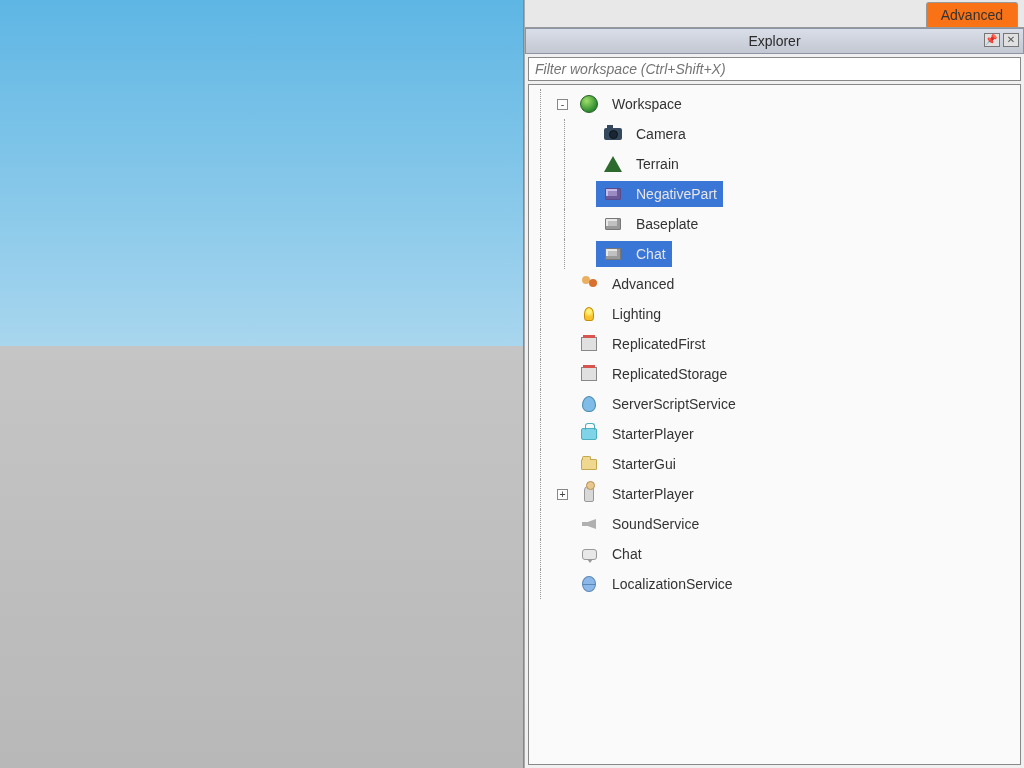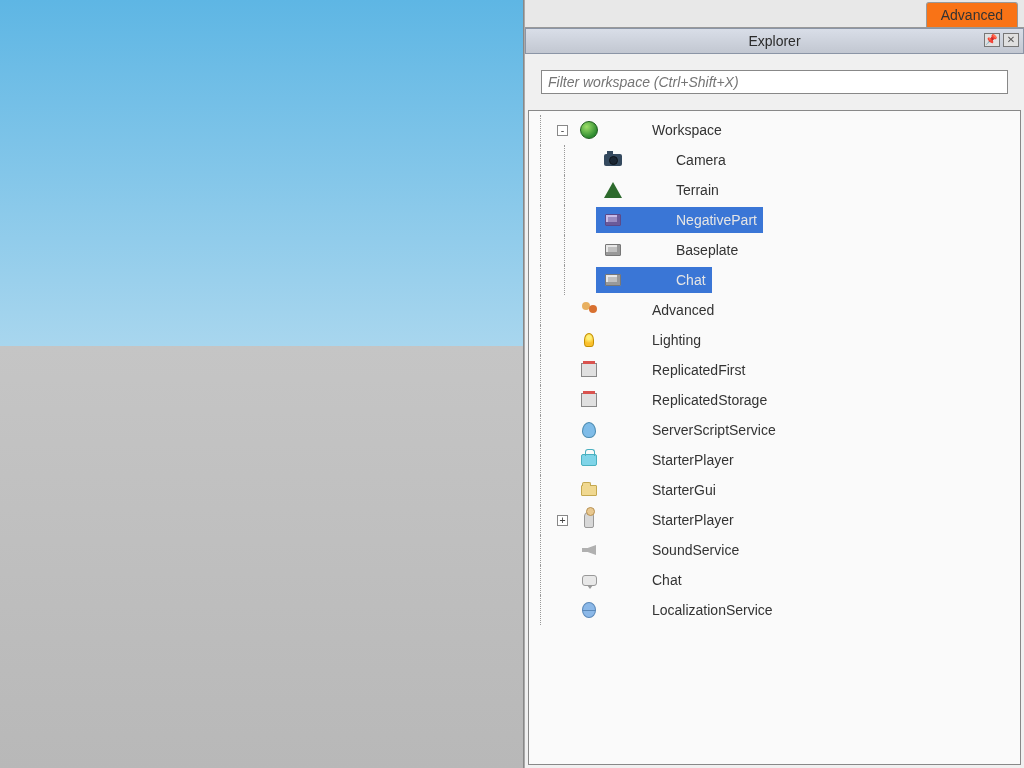--- a/index.html
+++ b/index.html
@@ -70,21 +70,21 @@
       height: 14px;
       border: 1px solid #777;
       background: #e0e0e0;
       font-size: 10px;
       line-height: 12px;
       text-align: center;
       cursor: pointer;
       color: #555;
     }
     .filter-box {
-      margin: 16px;
+      margin: 3px;
     }
     .filter-input {
       width: 100%;
       padding: 3px 6px;
       border: 1px solid #888;
       background: #fff;
       font-size: 14px;
       color: #666;
       font-style: italic;
       font-family: 'Segoe UI', Tahoma, sans-serif;
@@ -155,21 +155,20 @@
     }
     .row-label-bg {
       padding: 2px 6px;
       display: inline-flex;
       align-items: center;
       gap: 6px;
       border-radius: 0;
     }
     .row-label {
       white-space: nowrap;
-      margin-left: 40px;
     }
     
     .ic-globe { width:18px;height:18px;border-radius:50%;background:radial-gradient(circle at 35% 30%, #9fe06a, #2e8b30 70%);border:1px solid #1e5d1d;}
     .ic-camera { width:18px;height:12px;background:#34495e;border-radius:2px;position:relative;}
     .ic-camera::before{content:'';position:absolute;width:7px;height:7px;border-radius:50%;background:#1a2633;left:5px;top:2px;border:1px solid #0d1319;}
     .ic-camera::after{content:'';position:absolute;width:6px;height:3px;background:#34495e;top:-3px;left:3px;}
     .ic-terrain { width:0;height:0;border-left:9px solid transparent;border-right:9px solid transparent;border-bottom:16px solid #2d6a2d;}
     .ic-part { width:16px;height:12px;background:#c0c0c0;border:1px solid #777;box-shadow:inset -3px -3px 0 #999,inset 2px 2px 0 #e8e8e8;border-radius:1px;}
     .ic-part.dark { background:#9a8cc2;border-color:#5a4a8a;box-shadow:inset -3px -3px 0 #6a5a9a,inset 2px 2px 0 #c8bce8;}
     .ic-players { width:18px;height:16px;position:relative;}

